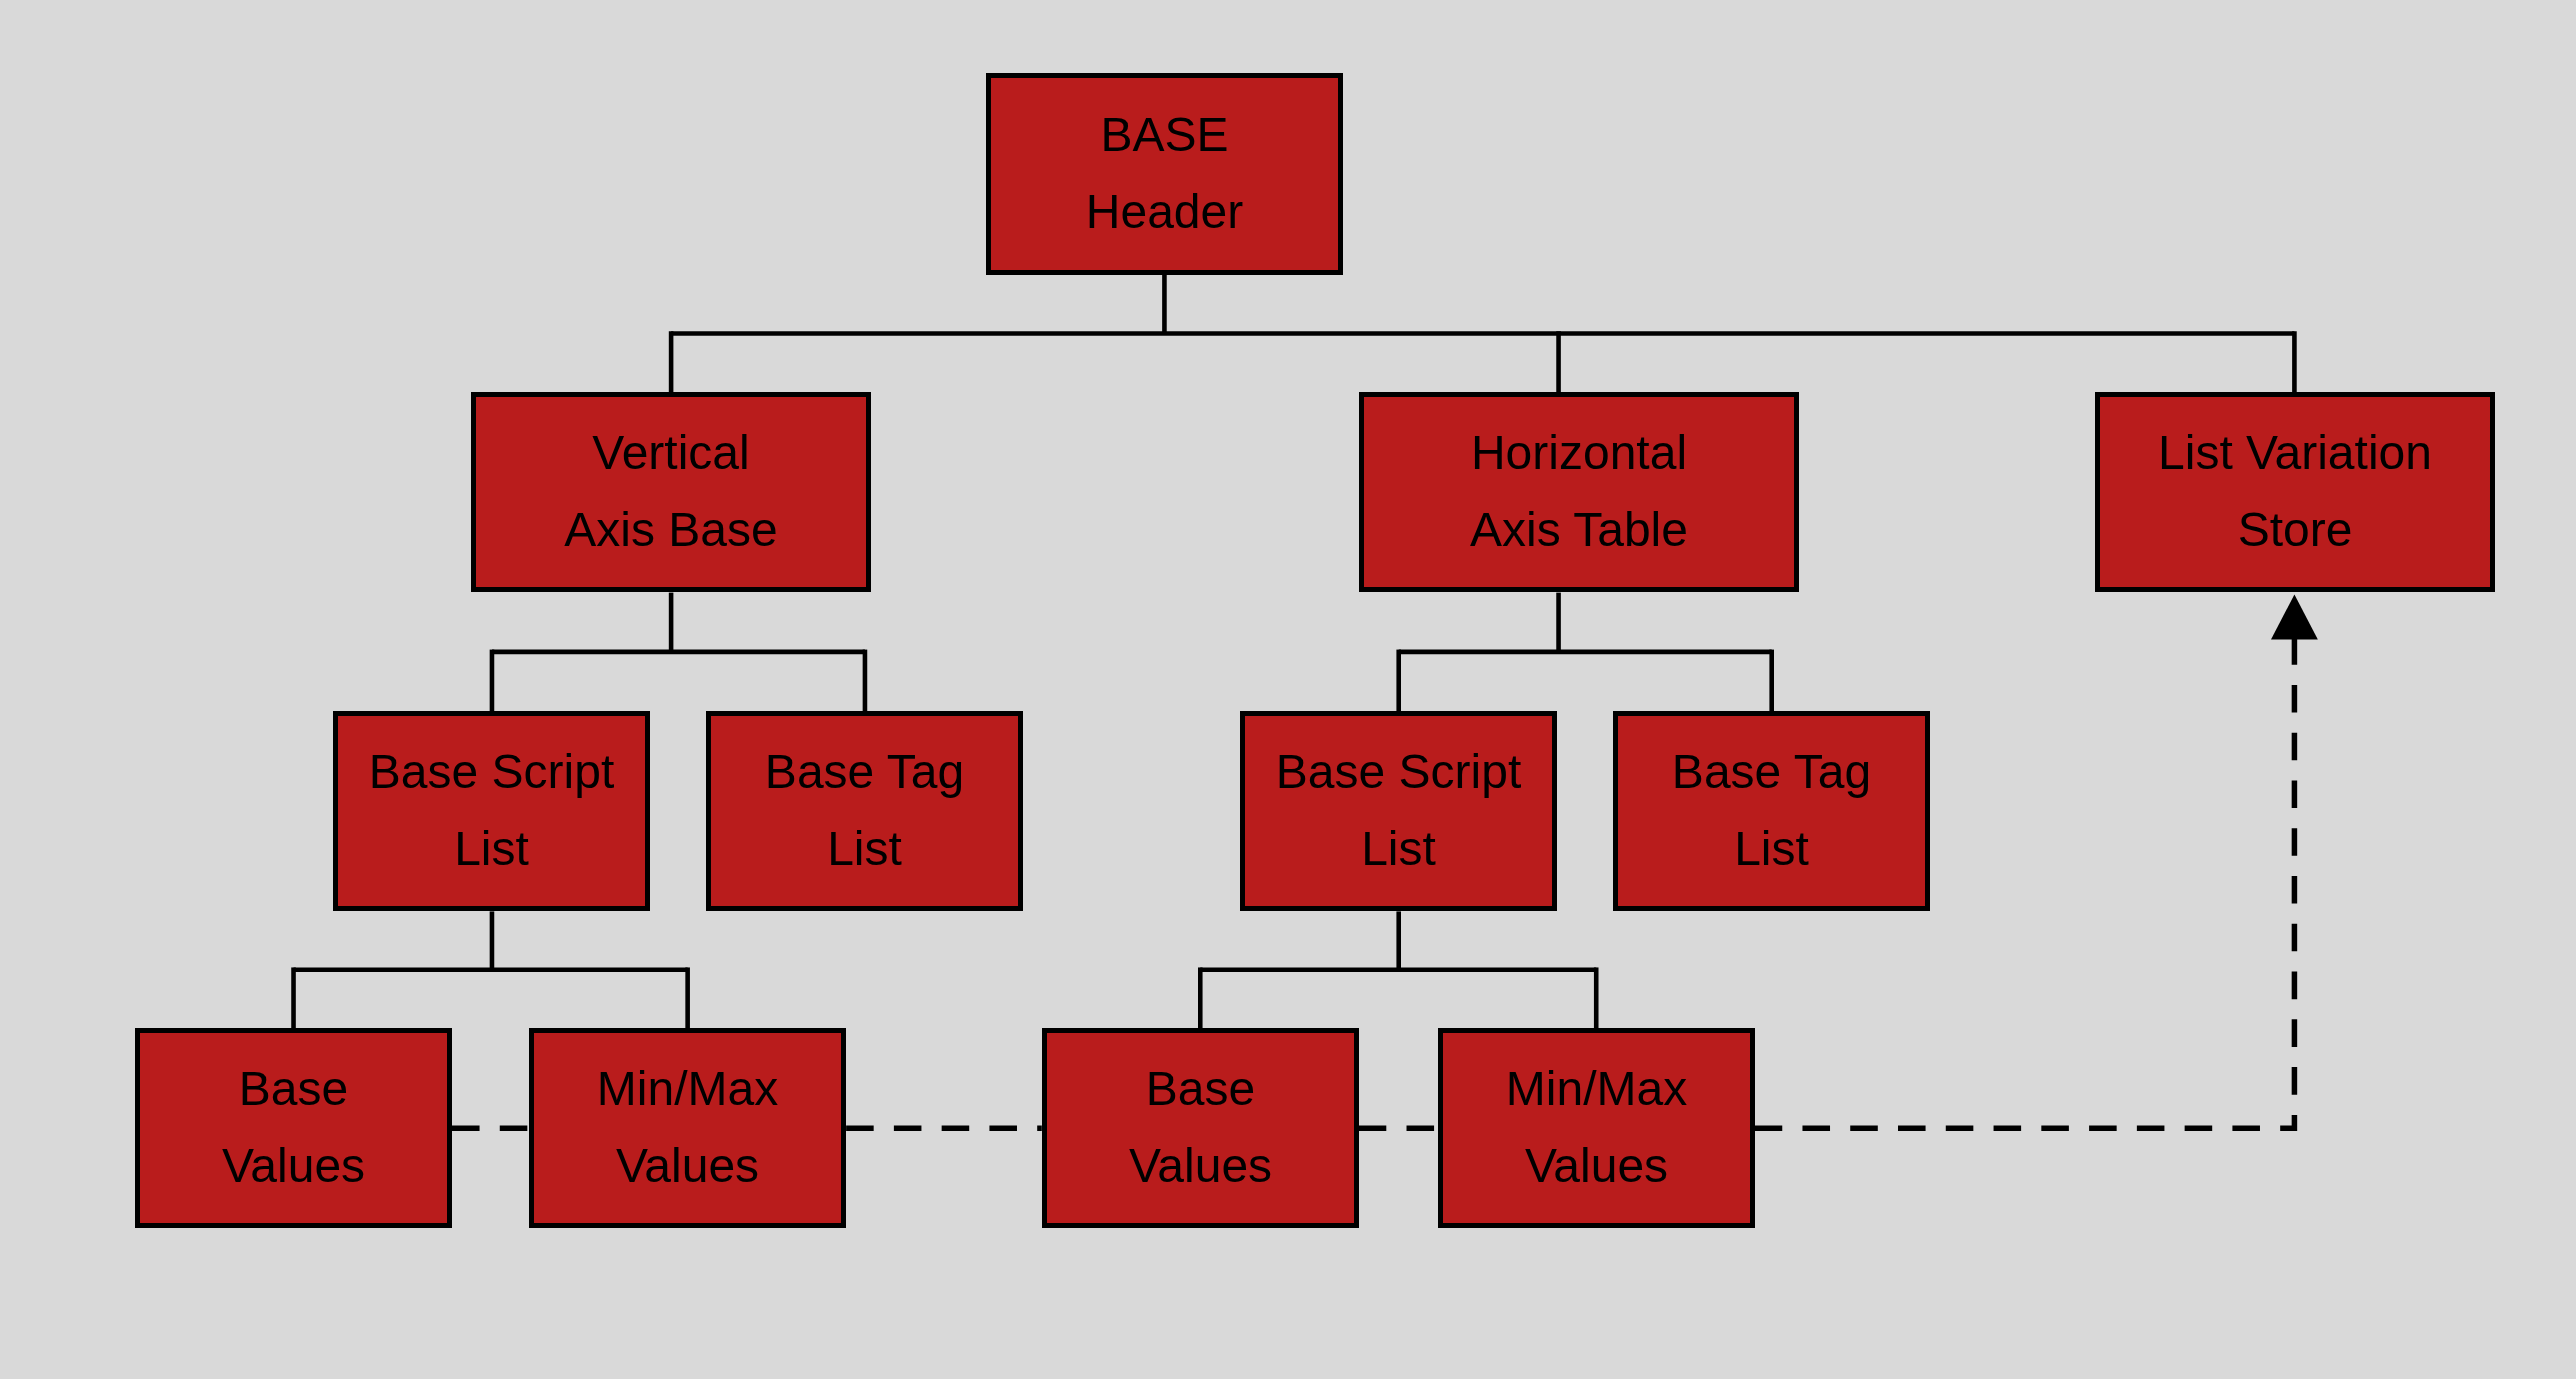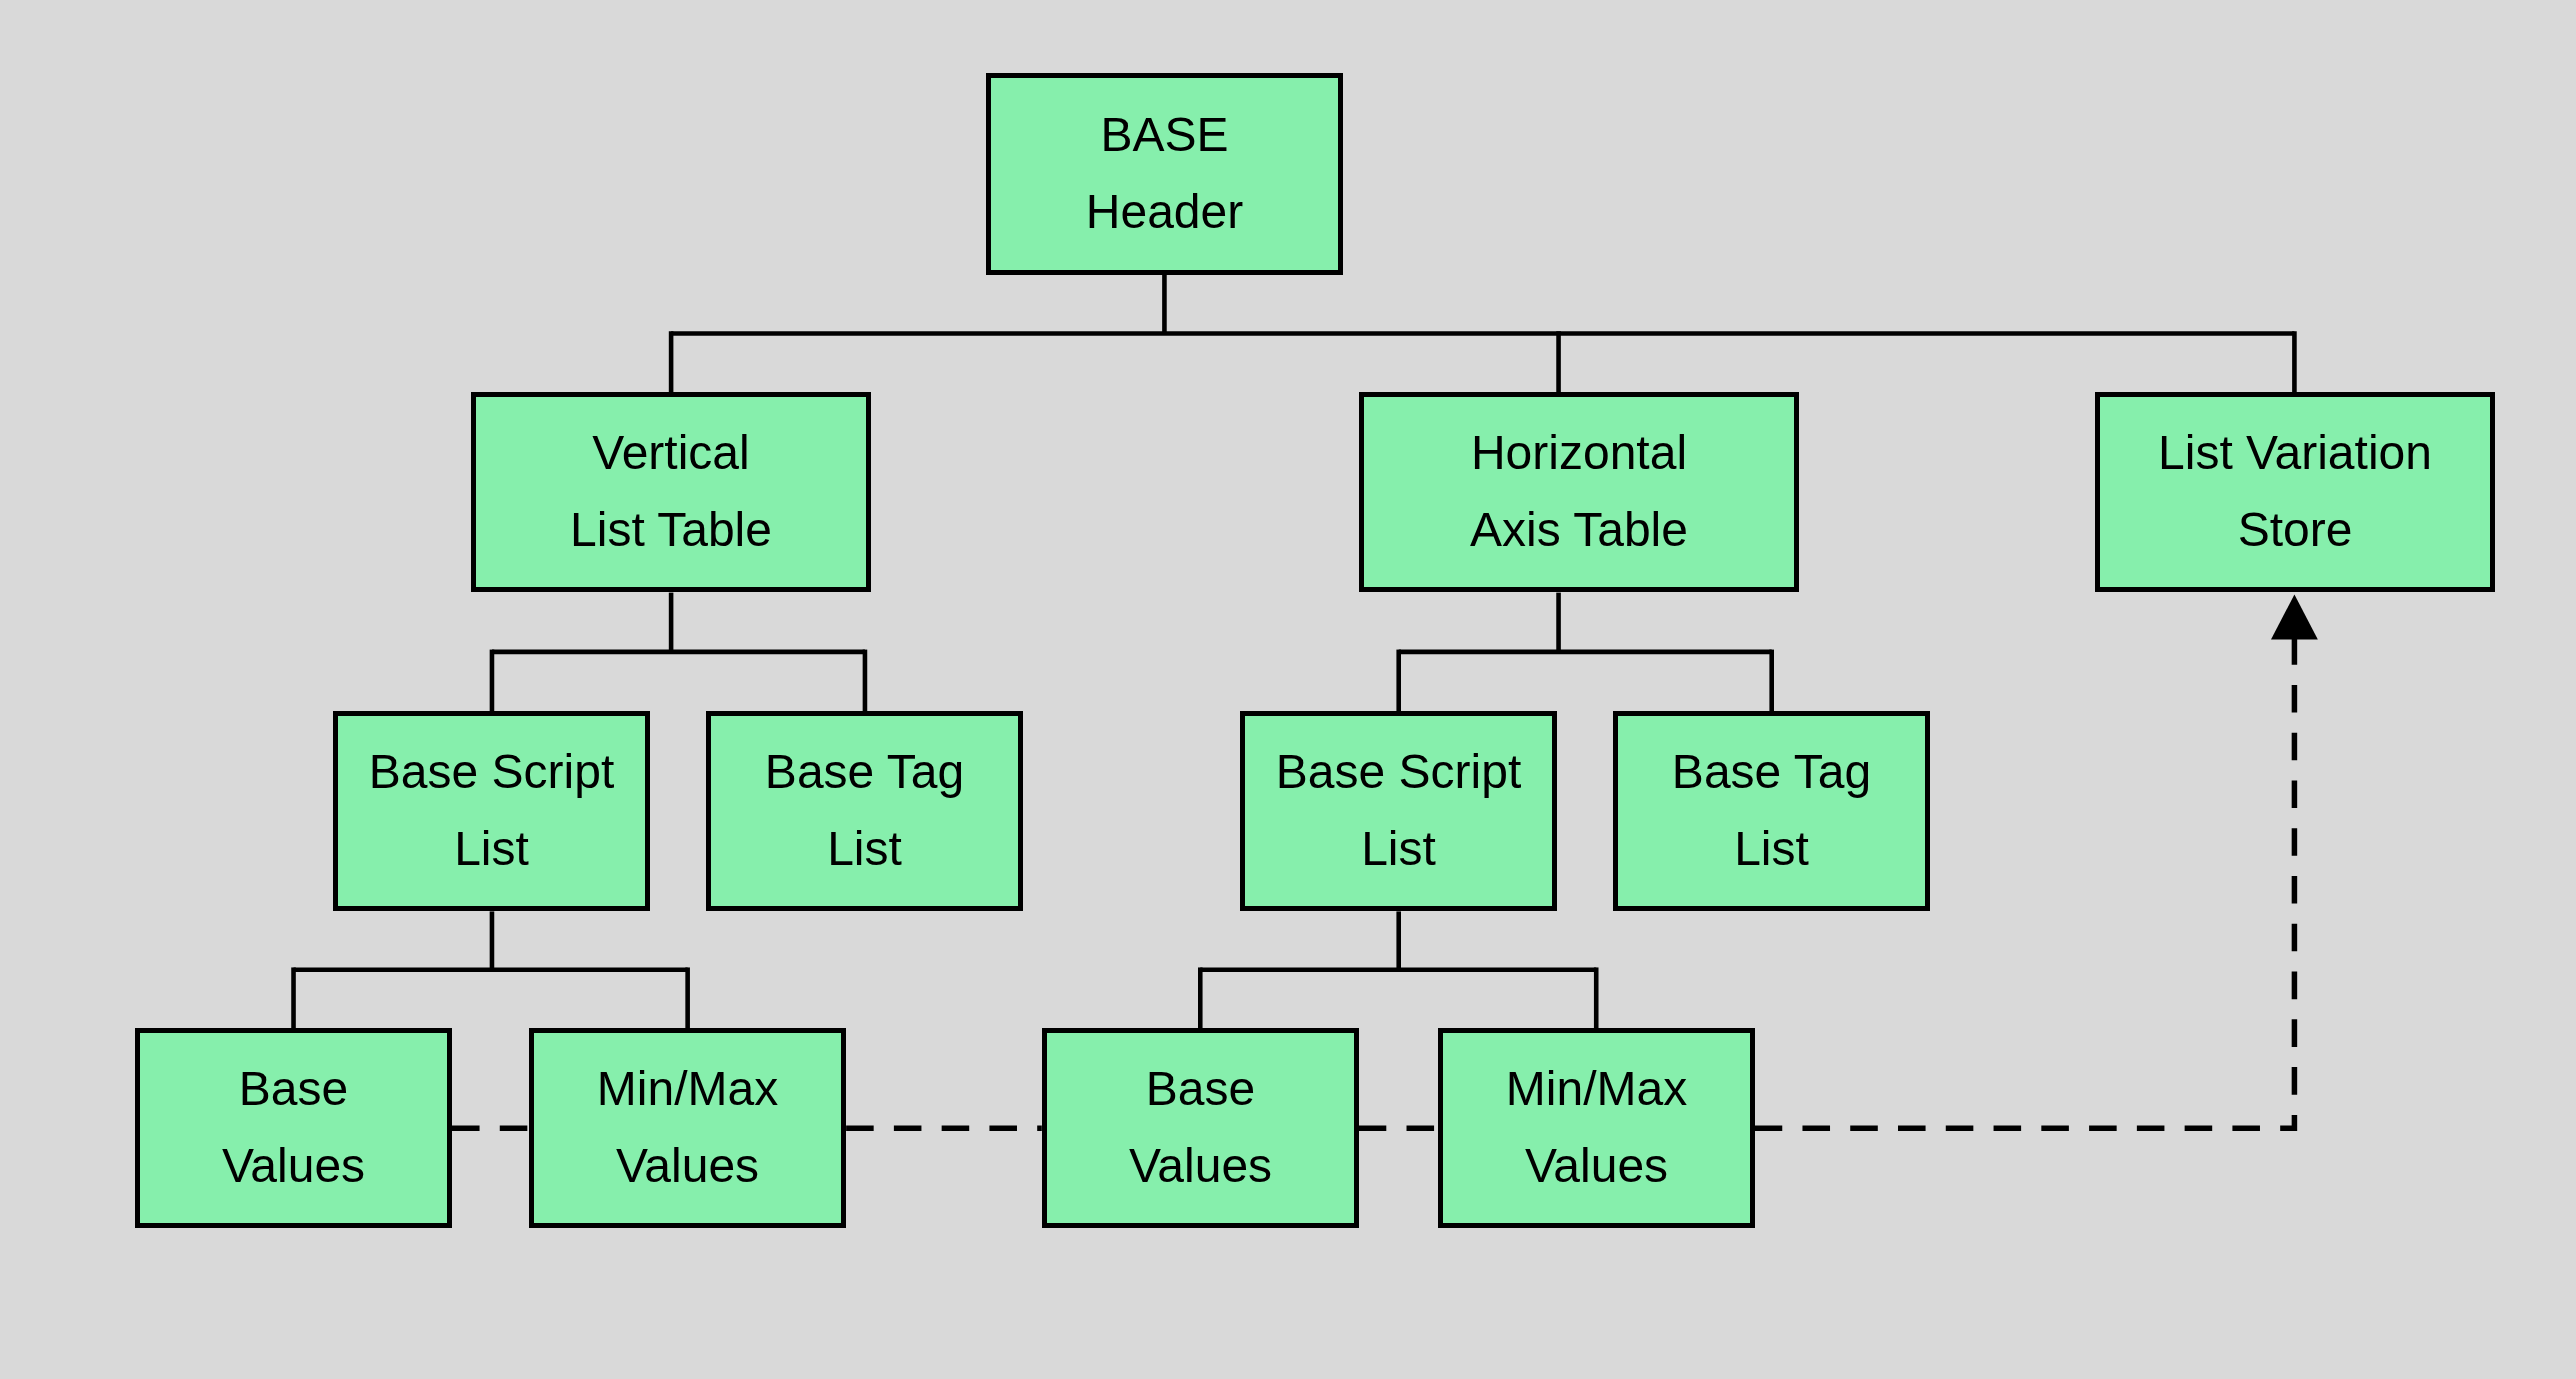--- a/index.html
+++ b/index.html
@@ -21,21 +21,21 @@
   #connector-layer {
     position: absolute;
     left: 0;
     top: 0;
     width: 2576px;
     height: 1380px;
   }
   .node {
     position: absolute;
     box-sizing: border-box;
-    background: #86efac;
+    background: #b91c1c;
     border: 5.5px solid #000000;
     display: flex;
     align-items: center;
     justify-content: center;
     text-align: center;
     white-space: pre-line;
     font-size: 48px;
     line-height: 1.6;
     color: #000000;
   }
@@ -101,21 +101,21 @@
     <polygon class="arrow-head" points="2497.5,647 2472,696 2523,696"></polygon>
   </svg>
 
   <div class="node n-base-header">
     <span>BASE
 Header</span>
   </div>
 
   <div class="node n-vertical-axis">
     <span>Vertical
-List Table</span>
+Axis Base</span>
   </div>
   <div class="node n-horizontal-axis">
     <span>Horizontal
 Axis Table</span>
   </div>
   <div class="node n-item-variation">
     <span>List Variation
 Store</span>
   </div>
 

